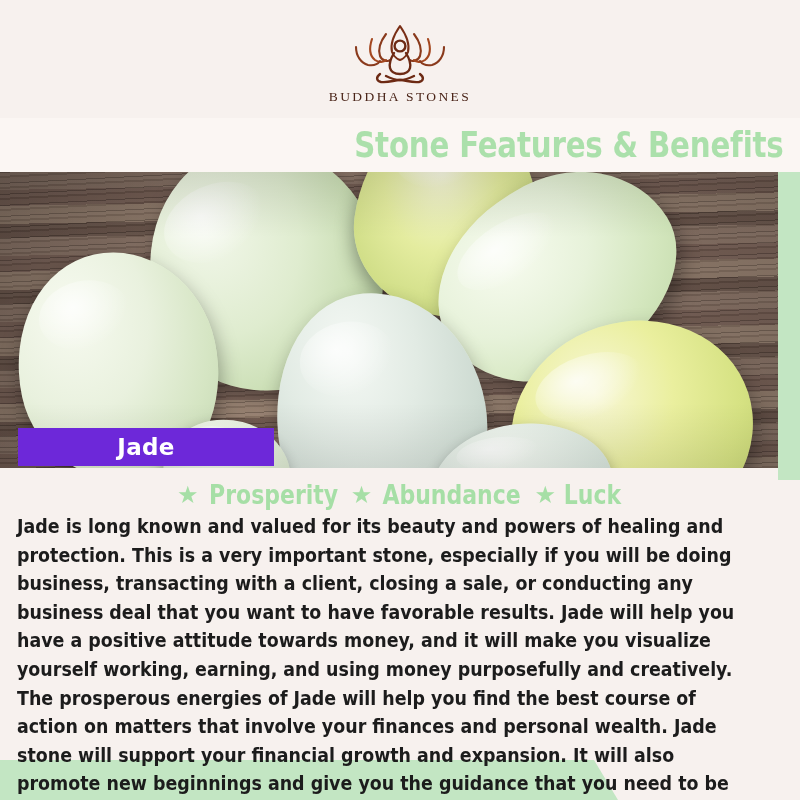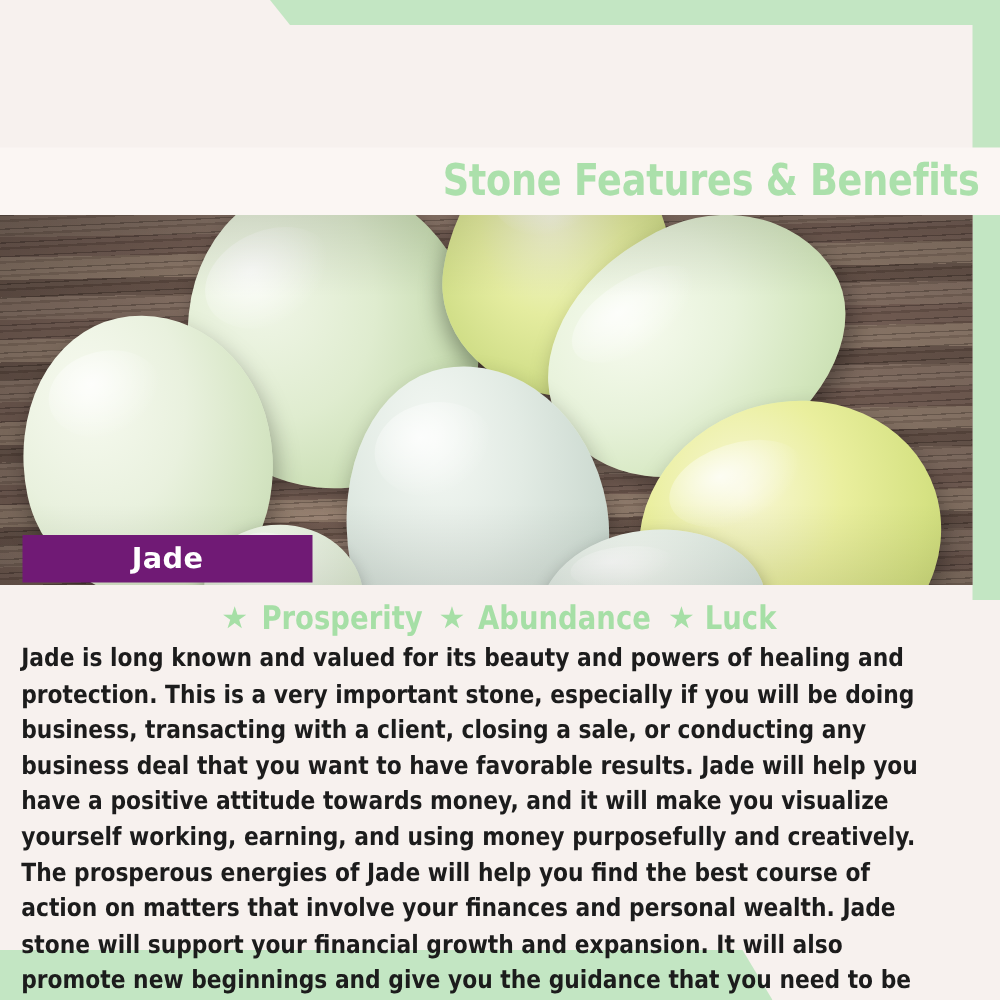--- a/index.html
+++ b/index.html
@@ -198,22 +198,22 @@
   .photo-vig {
     position: absolute; inset: 0;
     background: linear-gradient(to bottom, rgba(0,0,0,0.10), rgba(0,0,0,0) 22%, rgba(0,0,0,0) 78%, rgba(0,0,0,0.08));
     pointer-events: none;
   }
 
   
   .name-chip {
     position: absolute;
     left: 18px; top: 428px;
-    width: 232px; height: 38px;
-    background: #701a75;
+    width: 256px; height: 38px;
+    background: #6d28d9;
     z-index: 7;
     display: flex;
     align-items: center;
     justify-content: center;
   }
   .name-chip-text {
     font-family: "DejaVu Sans", sans-serif;
     font-weight: 700;
     font-size: 23px;
     color: #ffffff;
@@ -269,20 +269,47 @@
 </head>
 <body>
 
 <div class="poster">
 
   <div class="deco-top-band"></div>
   <div class="deco-right-strip"></div>
   <div class="deco-left-strip"></div>
   <div class="deco-bottom-band"></div>
 
+  <div class="header">
+    <svg class="logo-mark" viewBox="0 0 132 62">
+      <g fill="none" stroke="#7a2f16" stroke-width="2.1" stroke-linecap="round" stroke-linejoin="round">
+
+        <path d="M66 4 C59 14 56 22 58 30 C60 36 66 38 66 38 C66 38 72 36 74 30 C76 22 73 14 66 4 Z"></path>
+
+        <path d="M52 12 C46 20 44 28 46 34 C48 39 54 40 56 38" stroke="#8a3a1c"></path>
+        <path d="M80 12 C86 20 88 28 86 34 C84 39 78 40 76 38" stroke="#8a3a1c"></path>
+
+        <path d="M38 17 C35 26 36 34 41 38 C45 41 50 40 52 38" stroke="#a4471f"></path>
+        <path d="M94 17 C97 26 96 34 91 38 C87 41 82 40 80 38" stroke="#a4471f"></path>
+
+        <path d="M22 25 C22 34 27 41 34 43 C40 44 44 42 46 39" stroke="#8a3a1c"></path>
+        <path d="M110 25 C110 34 105 41 98 43 C92 44 88 42 86 39" stroke="#8a3a1c"></path>
+      </g>
+      <g fill="none" stroke="#6d2a14" stroke-width="2.4" stroke-linecap="round" stroke-linejoin="round">
+
+        <circle cx="66" cy="24" r="5.4"></circle>
+
+        <path d="M60 31 C57 36 55 42 56 46 C57 50 61 52 66 52 C71 52 75 50 76 46 C77 42 75 36 72 31"></path>
+
+        <path d="M46 52 C42 55 42 59 47 60 C55 61 60 58 66 58 C72 58 77 61 85 60 C90 59 90 55 86 52"></path>
+        <path d="M52 54 C58 57 62 58 66 58 C70 58 74 57 80 54"></path>
+      </g>
+    </svg>
+    <div class="logo-word">BUDDHA STONES</div>
+  </div>
 
   <div class="title-row">
     <div class="title-text">Stone Features &amp; Benefits</div>
   </div>
 
   <div class="photo">
     <div class="wood"></div>
     <div class="stone s1"></div>
     <div class="stone s2"></div>
     <div class="stone s3"></div>

